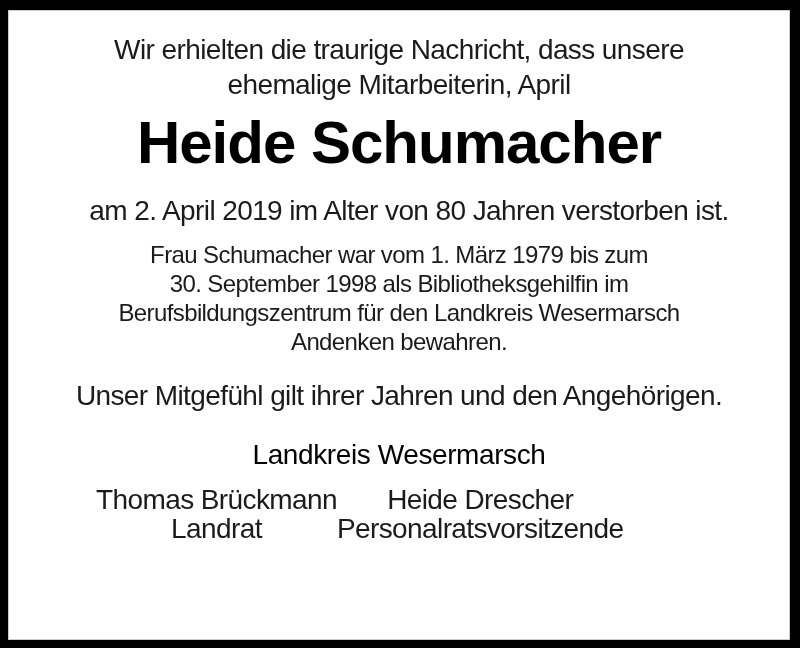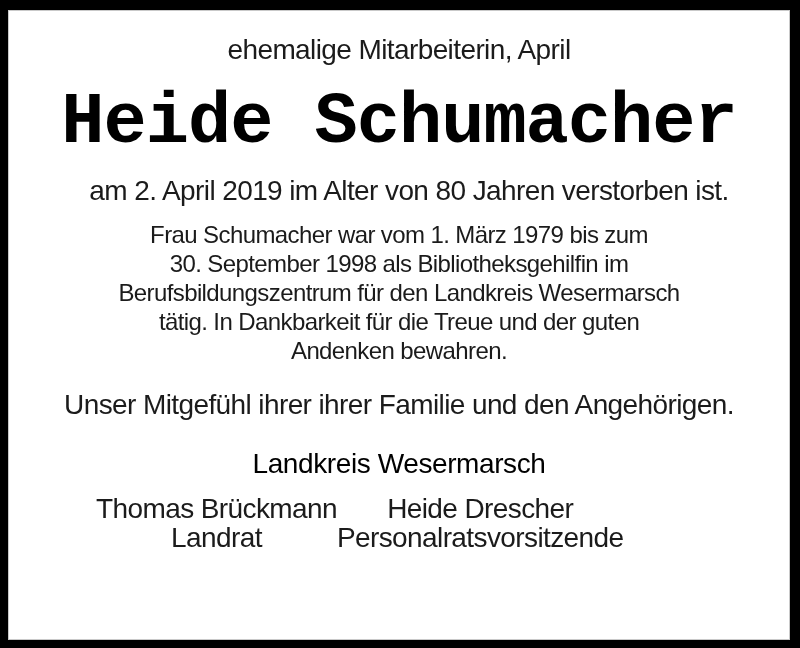--- a/index.html
+++ b/index.html
@@ -25,27 +25,26 @@
     box-shadow:inset 0 0 0 1px #c9c9c9;
     text-align:center;
   }
   .intro{
     margin-top:22px;
     font-size:28px;
     line-height:35px;
     letter-spacing:-0.6px;
   }
   .deceased-name{
-    margin-top:24px;
-    font-size:72px;
+    margin-top:9px;
+    font-size:60px;
     line-height:64px;
     font-weight:bold;
     letter-spacing:-1px;
     color:var(--headline);
-    font-family:Liberation Mono, monospace;
   }
   .death-line{
     margin-top:18px;
     font-size:28px;
     line-height:35px;
     letter-spacing:-0.6px;
     padding-left:20px;
   }
   .body-par{
     margin-top:12px;
@@ -78,36 +77,36 @@
   }
   .signatory{text-align:center;}
 </style>
 </head>
 <body>
 
 <div class="stage">
   <div class="sheet">
 
     <div class="intro">
+      <div>Wir erhielten die traurige Nachricht, dass unsere</div>
       <div>ehemalige Mitarbeiterin, April</div>
     </div>
 
     <div class="deceased-name">Heide Schumacher</div>
 
     <div class="death-line">am 2. April 2019 im Alter von 80 Jahren verstorben ist.</div>
 
     <div class="body-par">
       <div>Frau Schumacher war vom 1. März 1979 bis zum</div>
       <div>30. September 1998 als Bibliotheksgehilfin im</div>
       <div>Berufsbildungszentrum für den Landkreis Wesermarsch</div>
-      <div>tätig. In Dankbarkeit für die Treue und der guten</div>
       <div>Andenken bewahren.</div>
     </div>
 
-    <div class="condolence">Unser Mitgefühl ihrer ihrer Familie und den Angehörigen.</div>
+    <div class="condolence">Unser Mitgefühl gilt ihrer Jahren und den Angehörigen.</div>
 
     <div class="organization">Landkreis Wesermarsch</div>
 
     <div class="signature-row">
       <div class="signatory">
         <div>Thomas Brückmann</div>
         <div>Landrat</div>
       </div>
       <div class="signatory">
         <div>Heide Drescher</div>

